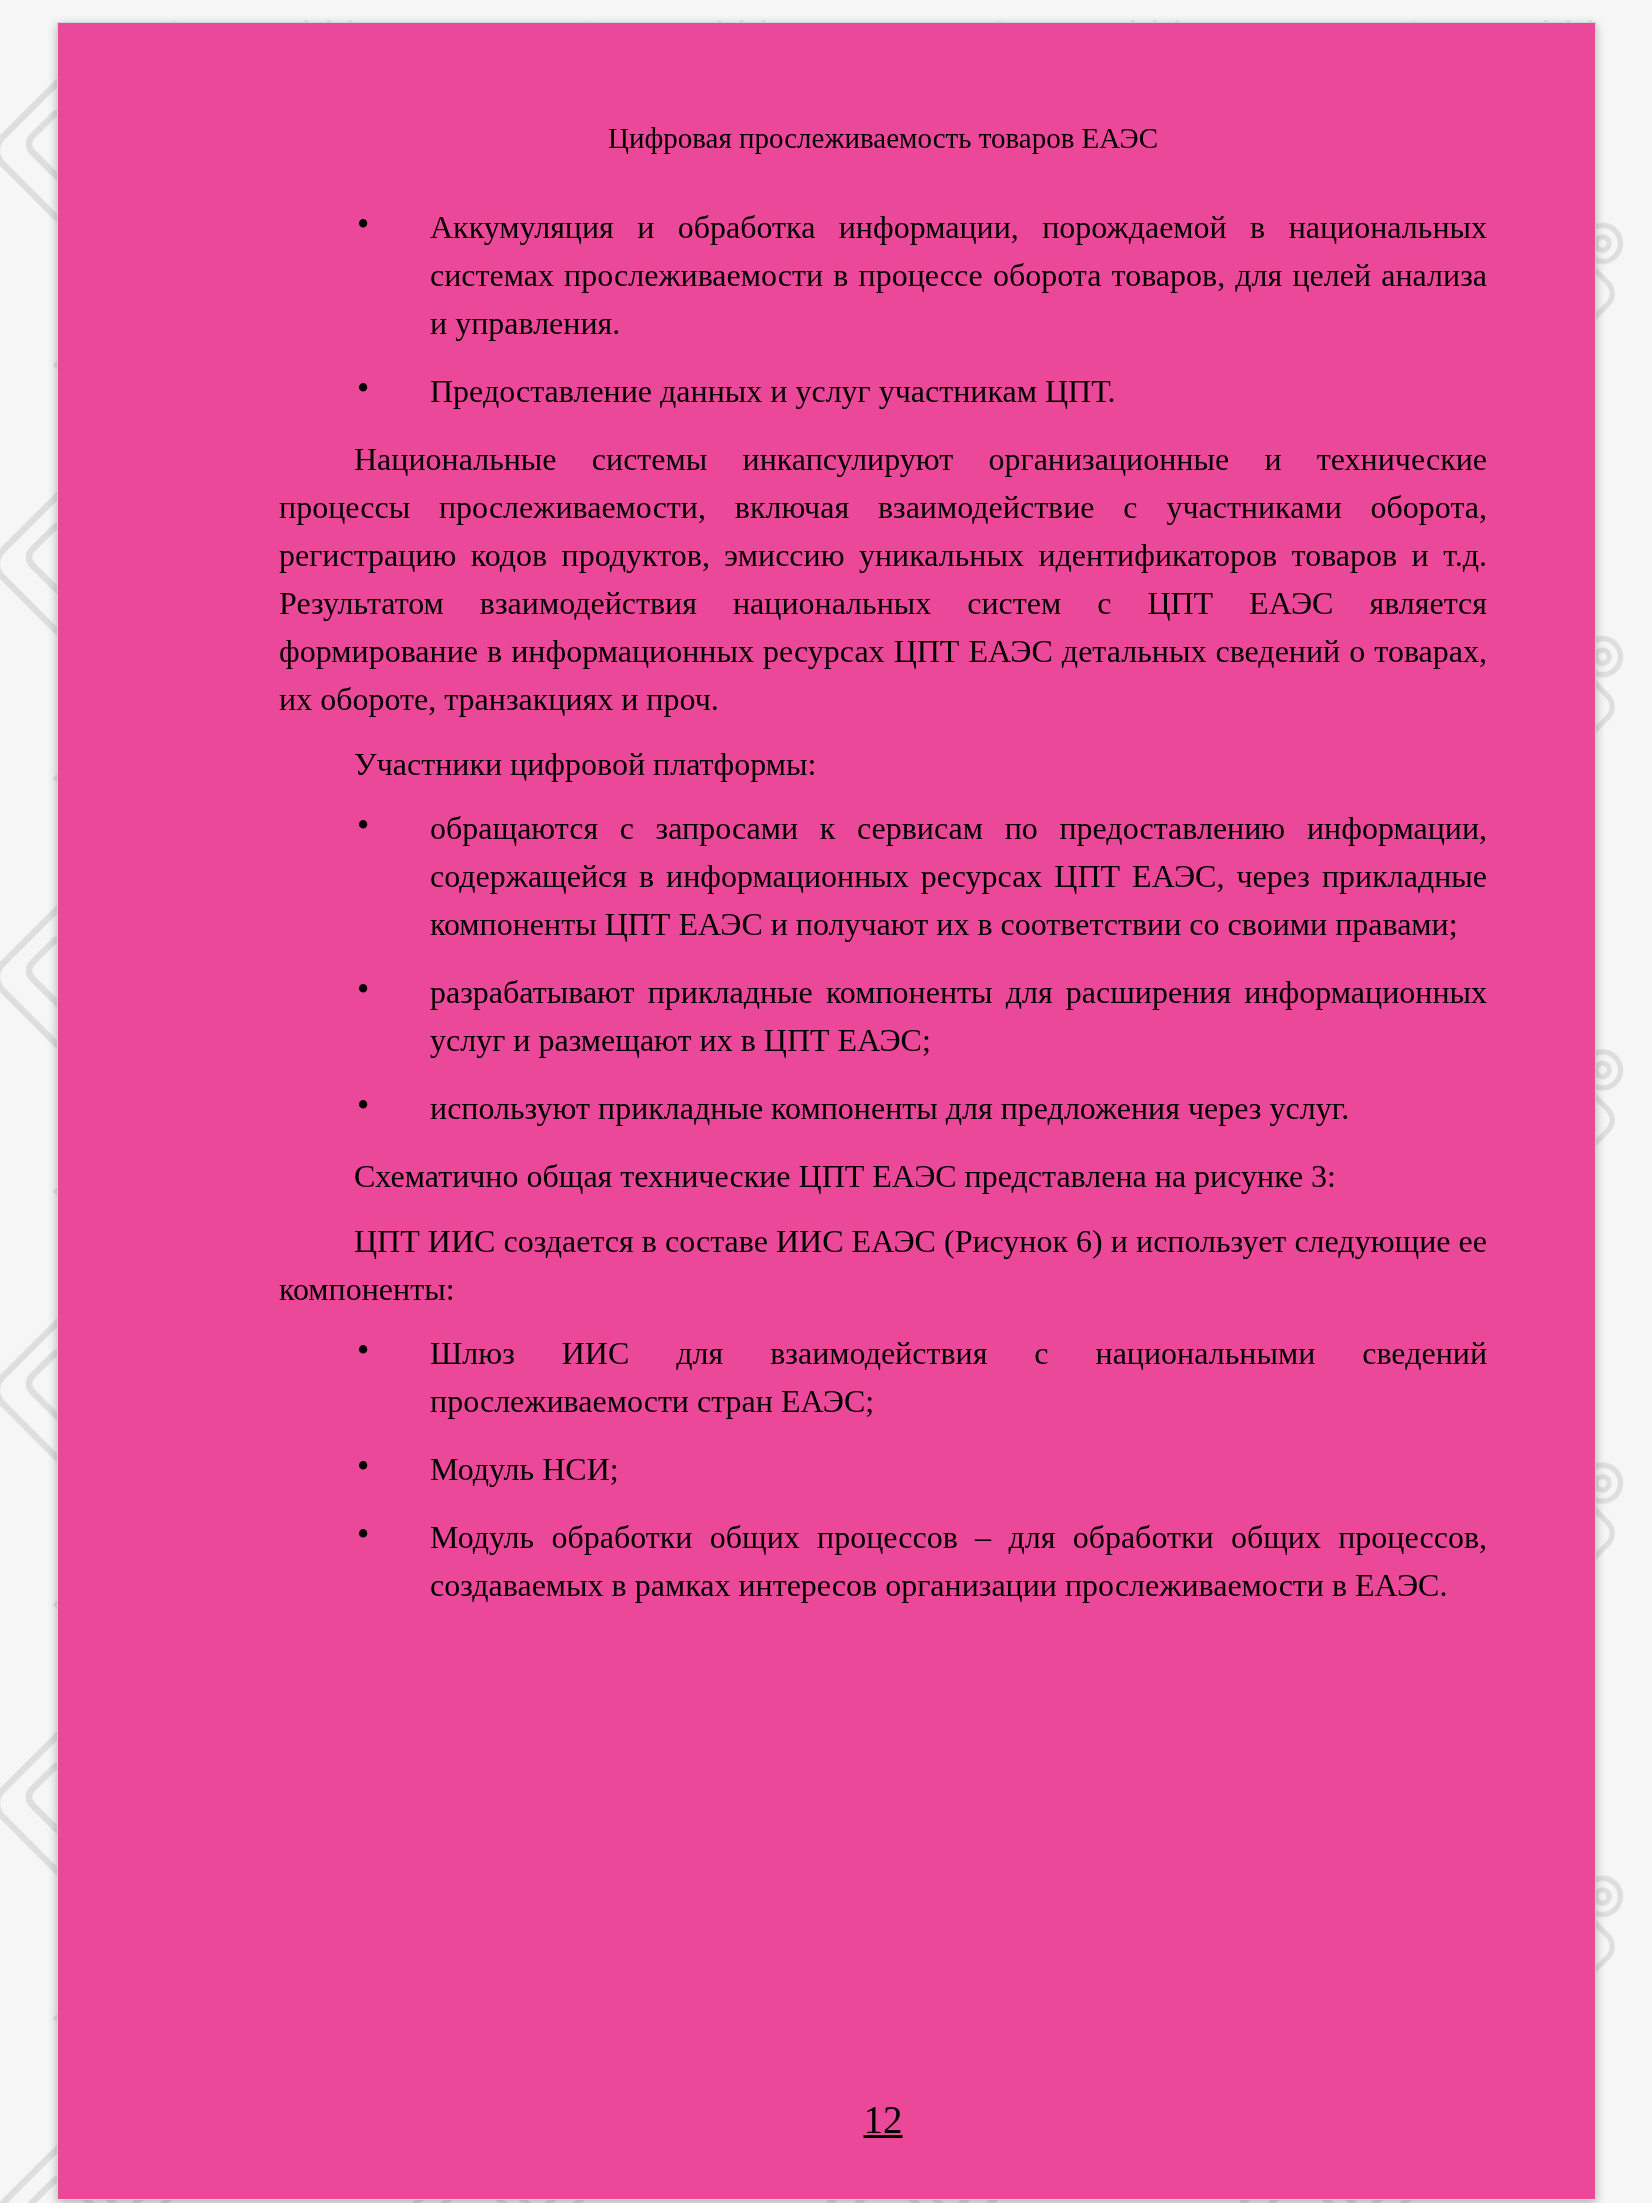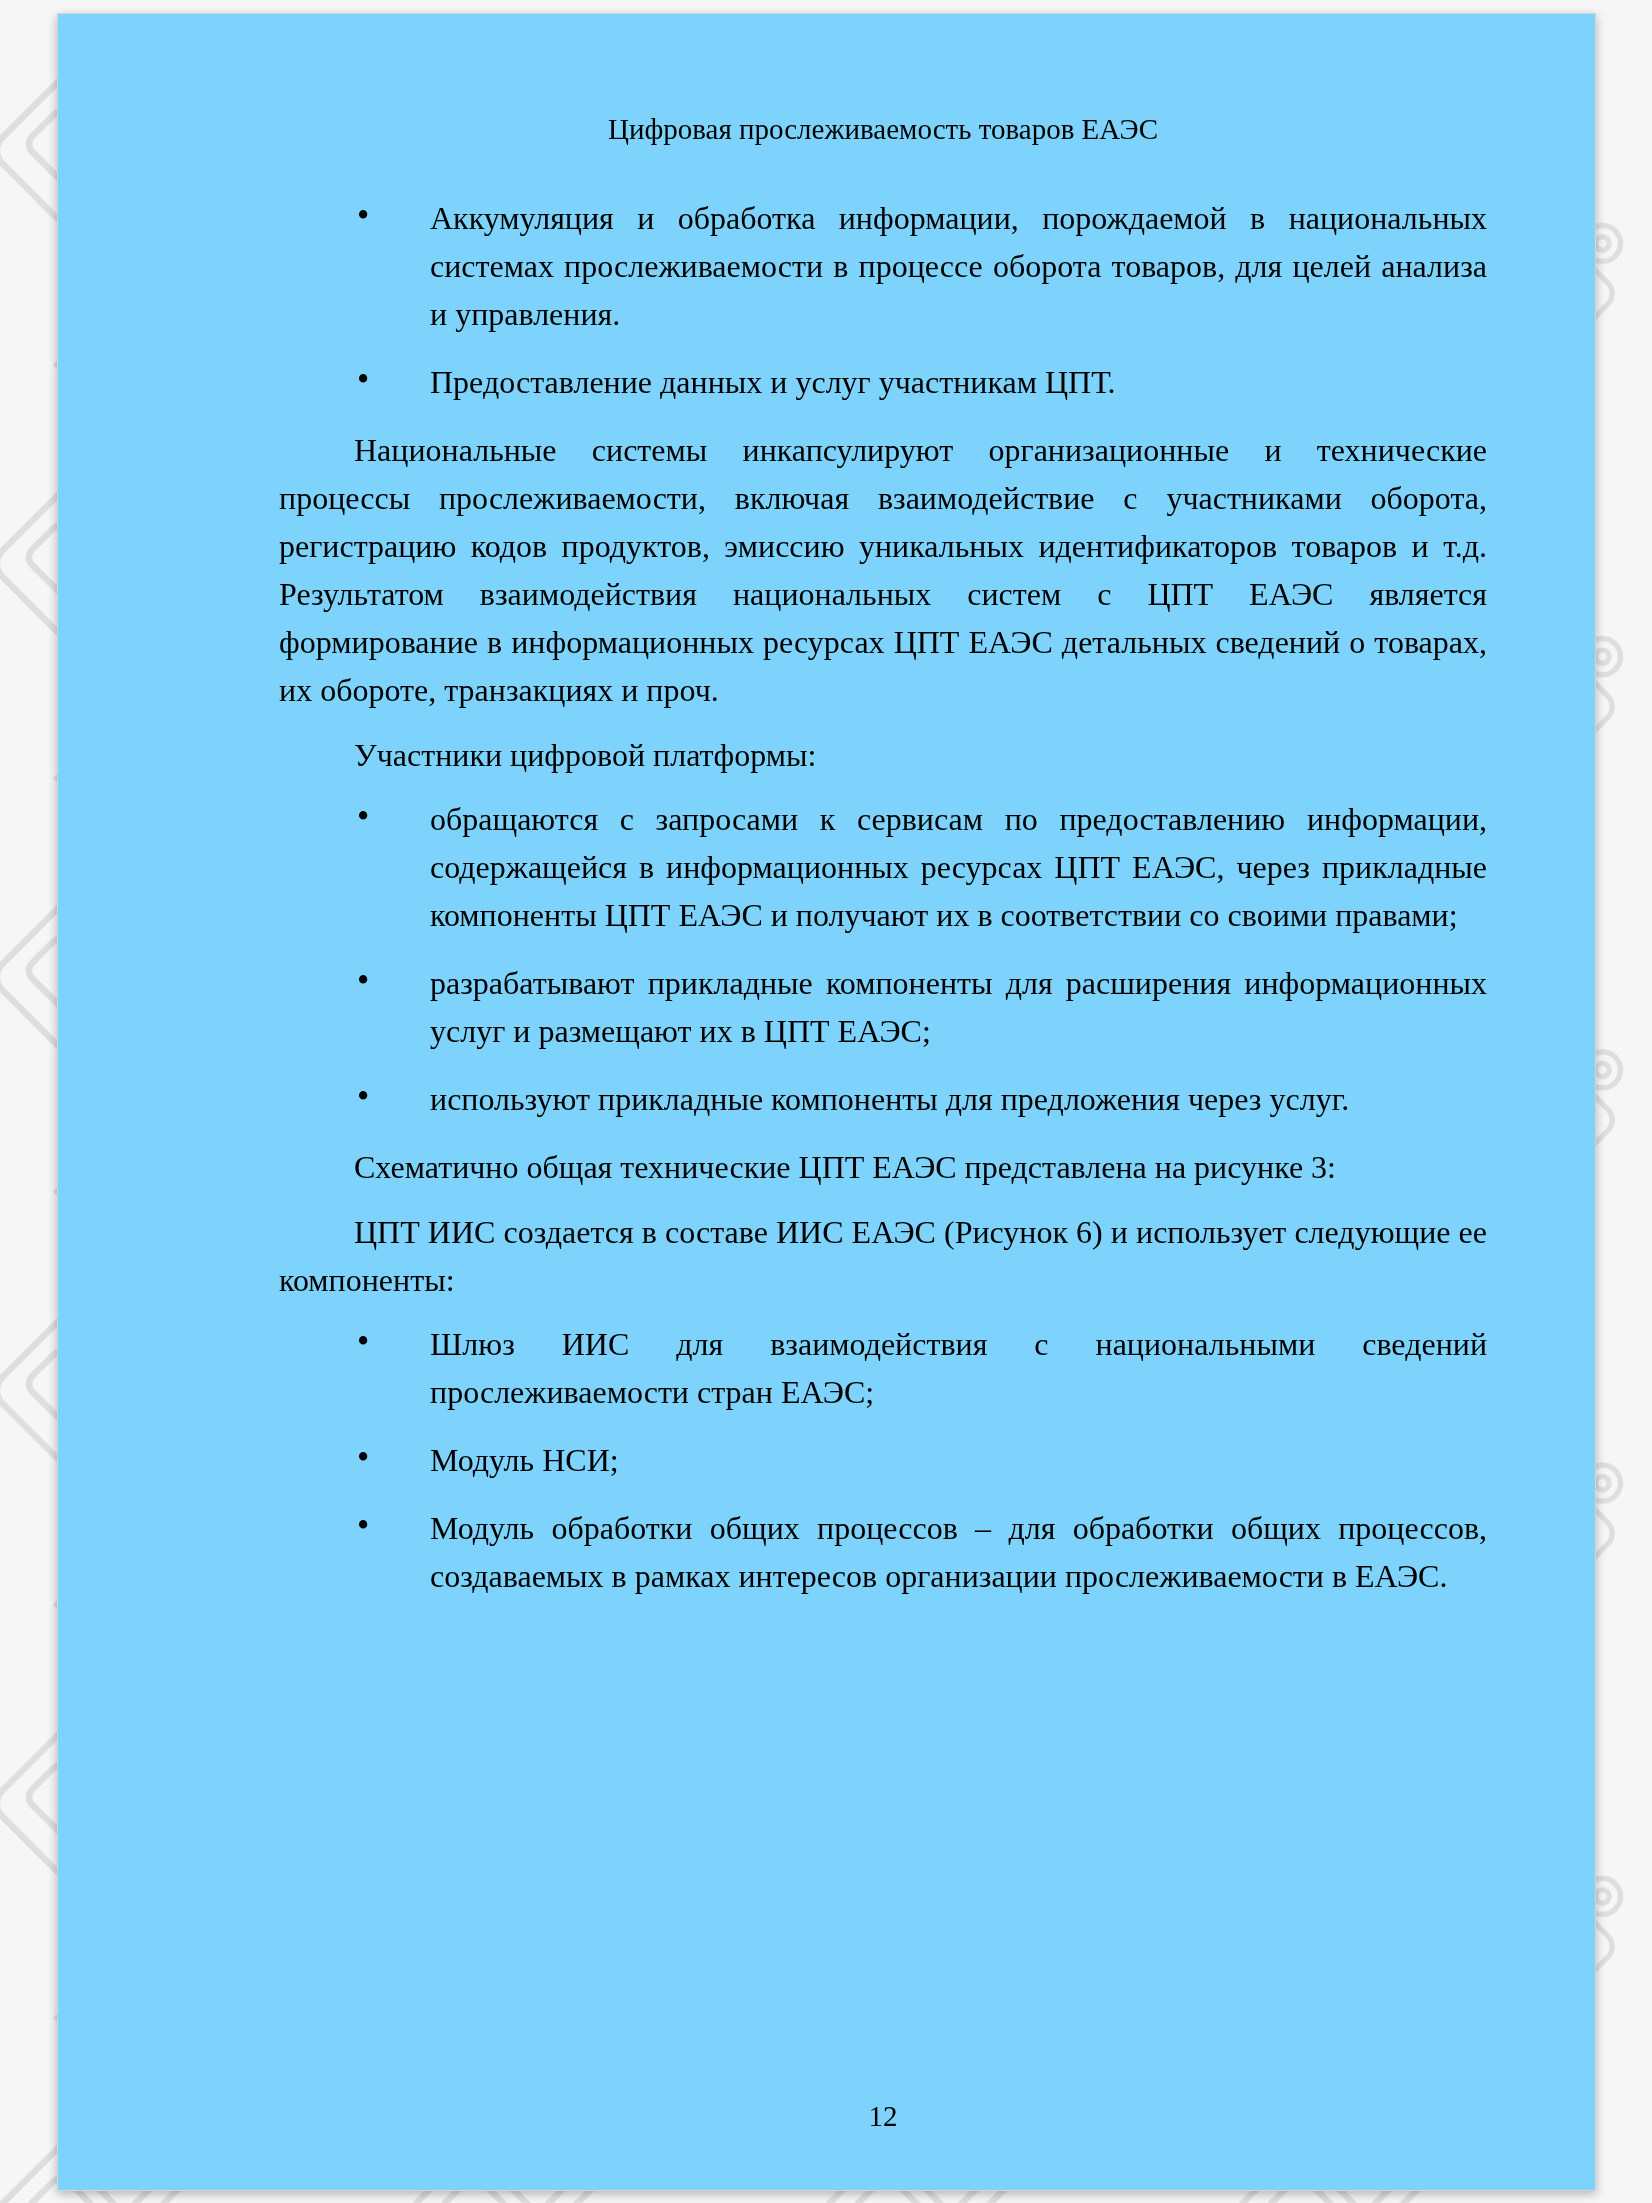--- a/index.html
+++ b/index.html
@@ -6,24 +6,24 @@
   body{
     width:1653px;height:2204px;
     position:relative;
     overflow:hidden;
     background:#f4f4f4;
     font-family:"Liberation Serif","DejaVu Serif",serif;
     color:#000;
   }
   .bg{position:absolute;left:0;top:0;width:1653px;height:2204px;}
   .page{
-    position:absolute;left:57px;top:13px;
+    position:absolute;left:57px;top:22px;
     width:1539px;height:2178px;
     box-sizing:border-box;
-    background:#7dd3fc;
+    background:#ec4899;
     border:0.9px solid #d6d6d6;
     box-shadow:0 2.8px 9.2px rgba(0,0,0,0.28);
     padding:97px 108px 0 221px;
   }
   .running-head{
     text-align:center;
     font-size:29px;
     line-height:37px;
     margin:0 0 46px 0;
   }
@@ -42,21 +42,22 @@
   }
   ul.blist li .dot{
     position:absolute;
     left:78px;top:-1.8px;
     font-size:35px;
   }
   .page-number{
     position:absolute;
     left:221px;right:108px;bottom:57px;
     text-align:center;
-    font-size:29px;
+    font-size:39px;
+    text-decoration:underline;
   }
 </style>
 </head>
 <body>
 
 <div class="bg">
   <svg width="1653" height="2204" xmlns="http://www.w3.org/2000/svg" viewBox="0 0 1800 2400">
     <defs>
       <pattern id="tags" width="450" height="450" patternUnits="userSpaceOnUse">
         <rect width="450" height="450" fill="#f6f6f6"></rect>

